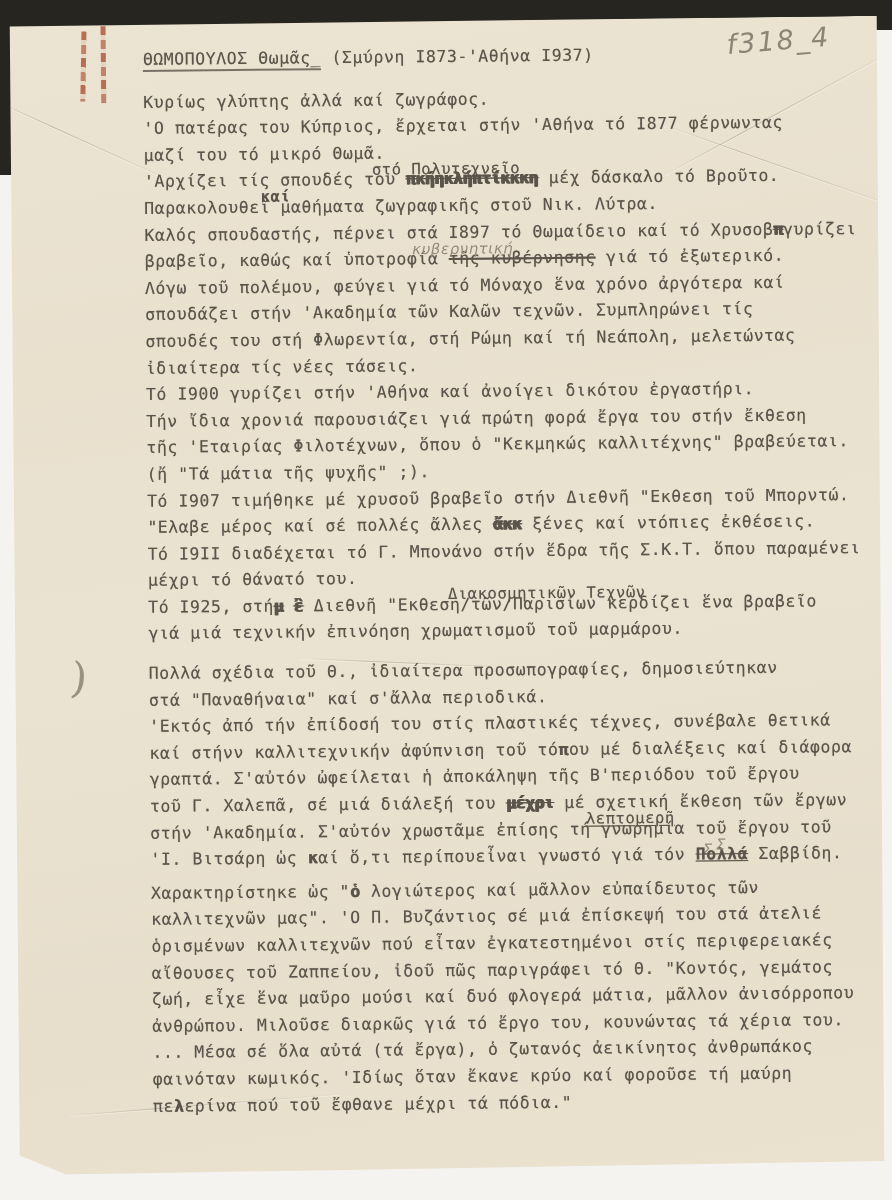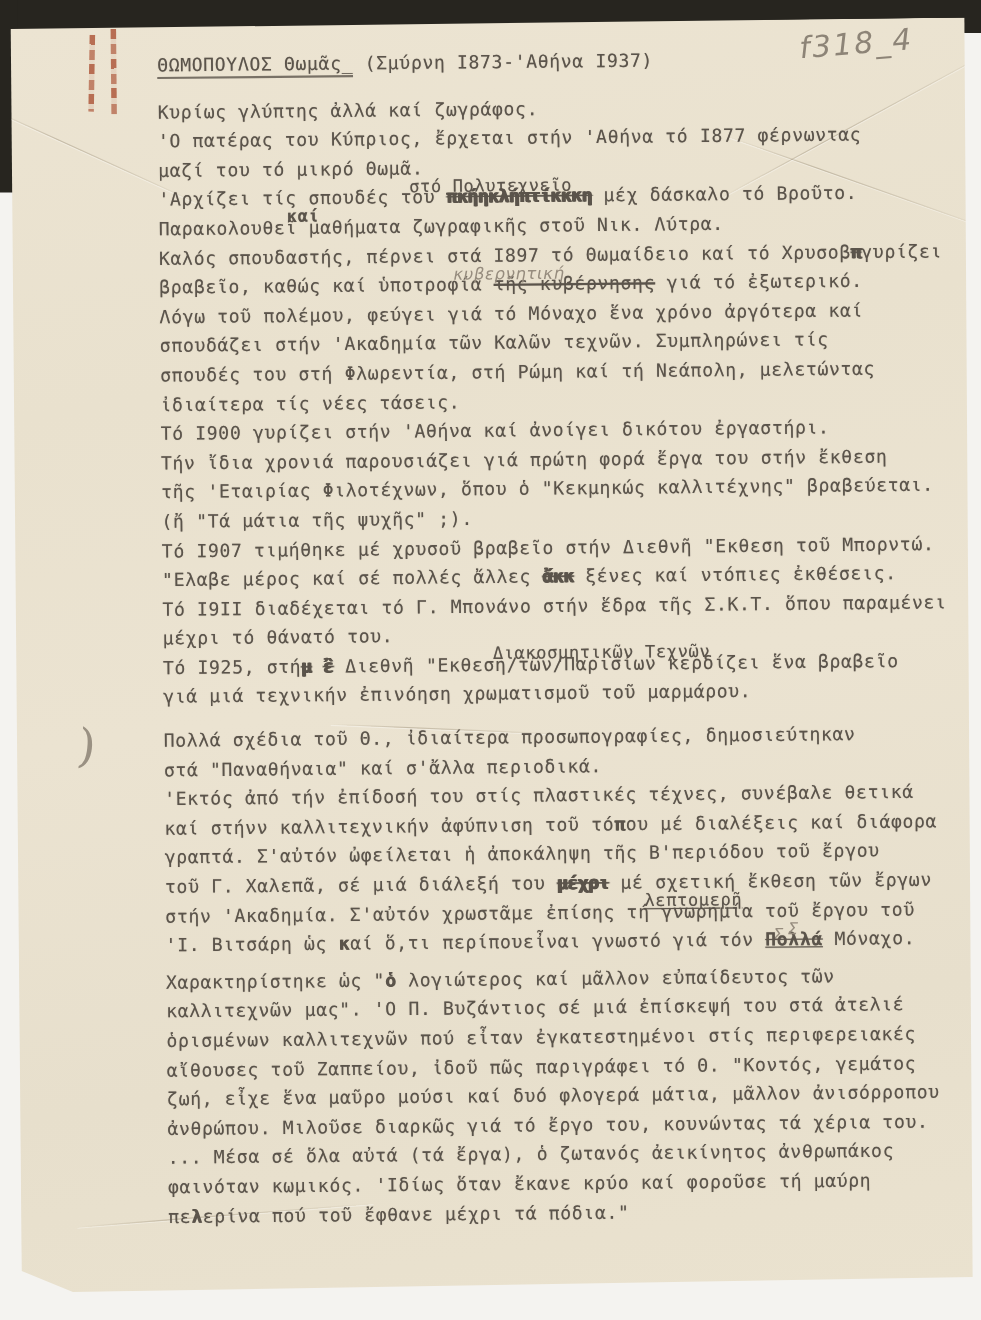--- a/index.html
+++ b/index.html
@@ -105,21 +105,21 @@
         <div class="tline"><span>μέχρι τό θάνατό του.</span></div>
         <div class="tline"><span>Τό I925, στή</span><span class="x">μ</span><span> </span><span class="x">ἒ</span><span> Διεθνῆ "Εκθεση</span><span class="ins-anchor"><span class="ins-inner i" style="left: -0.8em;">Διακοσμητικῶν Τεχνῶν</span></span><span>/τῶν/Παρισίων κερδίζει ἕνα βραβεῖο</span></div>
         <div class="tline"><span>γιά μιά τεχνικήν ἐπινόηση χρωματισμοῦ τοῦ μαρμάρου.</span></div>
         <div class="tline" style="margin-top: 13px;"><span>Πολλά σχέδια τοῦ Θ., ἰδιαίτερα προσωπογραφίες, δημοσιεύτηκαν</span></div>
         <div class="tline"><span>στά "Παναθήναια" καί σ'ἄλλα περιοδικά.</span></div>
         <div class="tline"><span>'Εκτός ἀπό τήν ἐπίδοσή του στίς πλαστικές τέχνες, συνέβαλε θετικά</span></div>
         <div class="tline"><span>καί στήνν καλλιτεχνικήν ἀφύπνιση τοῦ τό</span><span class="b">π</span><span>ου μέ διαλέξεις καί διάφορα</span></div>
         <div class="tline"><span>γραπτά. Σ'αὐτόν ὠφείλεται ἡ ἀποκάληψη τῆς Β'περιόδου τοῦ ἔργου</span></div>
         <div class="tline"><span>τοῦ Γ. Χαλεπᾶ, σέ μιά διάλεξή του </span><span class="x">μέχρι</span><span> μέ σχετική ἔκθεση τῶν ἔργων</span></div>
         <div class="tline"><span>στήν 'Ακαδημία. Σ'αὐτόν χρωστᾶμε ἐπίσης τή</span><span class="ins-anchor"><span class="ins-inner iu" style="left: -0.3em;">λεπτομερῆ</span></span><span> γνωρημία </span><span class="ins-anchor"><span class="ins-inner ib" style="left: -0.6em;">Σ</span></span><span>τοῦ ἔργου τοῦ</span></div>
-        <div class="tline"><span>'Ι. Βιτσάρη ὡς </span><span class="b">κ</span><span>αί ὅ,τι περίπουεἶναι γνωστό γιά τόν </span><span class="ins-anchor"><span class="ins-inner ip" style="left: 0.3em;">Σ</span></span><span class="ux">Πολλά</span><span> Μόναχο.</span></div>
+        <div class="tline"><span>'Ι. Βιτσάρη ὡς </span><span class="b">κ</span><span>αί ὅ,τι περίπουεἶναι γνωστό γιά τόν </span><span class="ins-anchor"><span class="ins-inner ip" style="left: 0.3em;">Σ</span></span><span class="ux">Πολλά</span><span> Σαββίδη.</span></div>
         <div class="tline" style="margin-top: 7px;"><span>Χαρακτηρίστηκε ὡς "</span><span class="b">ὁ</span><span> λογιώτερος καί μᾶλλον εὐπαίδευτος τῶν</span></div>
         <div class="tline"><span>καλλιτεχνῶν μας". 'Ο Π. Βυζάντιος σέ μιά ἐπίσκεψή του στά ἀτελιέ</span></div>
         <div class="tline"><span>ὁρισμένων καλλιτεχνῶν πού εἶταν ἐγκατεστημένοι στίς περιφερειακές</span></div>
         <div class="tline"><span>αἴθουσες τοῦ Ζαππείου, ἰδοῦ πῶς παριγράφει τό Θ. "Κοντός, γεμάτος</span></div>
         <div class="tline"><span>ζωή, εἶχε ἕνα μαῦρο μούσι καί δυό φλογερά μάτια, μᾶλλον ἀνισόρροπου</span></div>
         <div class="tline"><span>ἀνθρώπου. Μιλοῦσε διαρκῶς γιά τό ἔργο του, κουνώντας τά χέρια του.</span></div>
         <div class="tline"><span>... Μέσα σέ ὅλα αὐτά (τά ἔργα), ὁ ζωτανός ἀεικίνητος ἀνθρωπάκος</span></div>
         <div class="tline"><span>φαινόταν κωμικός. 'Ιδίως ὅταν ἔκανε κρύο καί φοροῦσε τή μαύρη</span></div>
         <div class="tline"><span>πε</span><span class="b">λ</span><span>ερίνα πού τοῦ ἔφθανε μέχρι τά πόδια."</span></div>
       </div>

